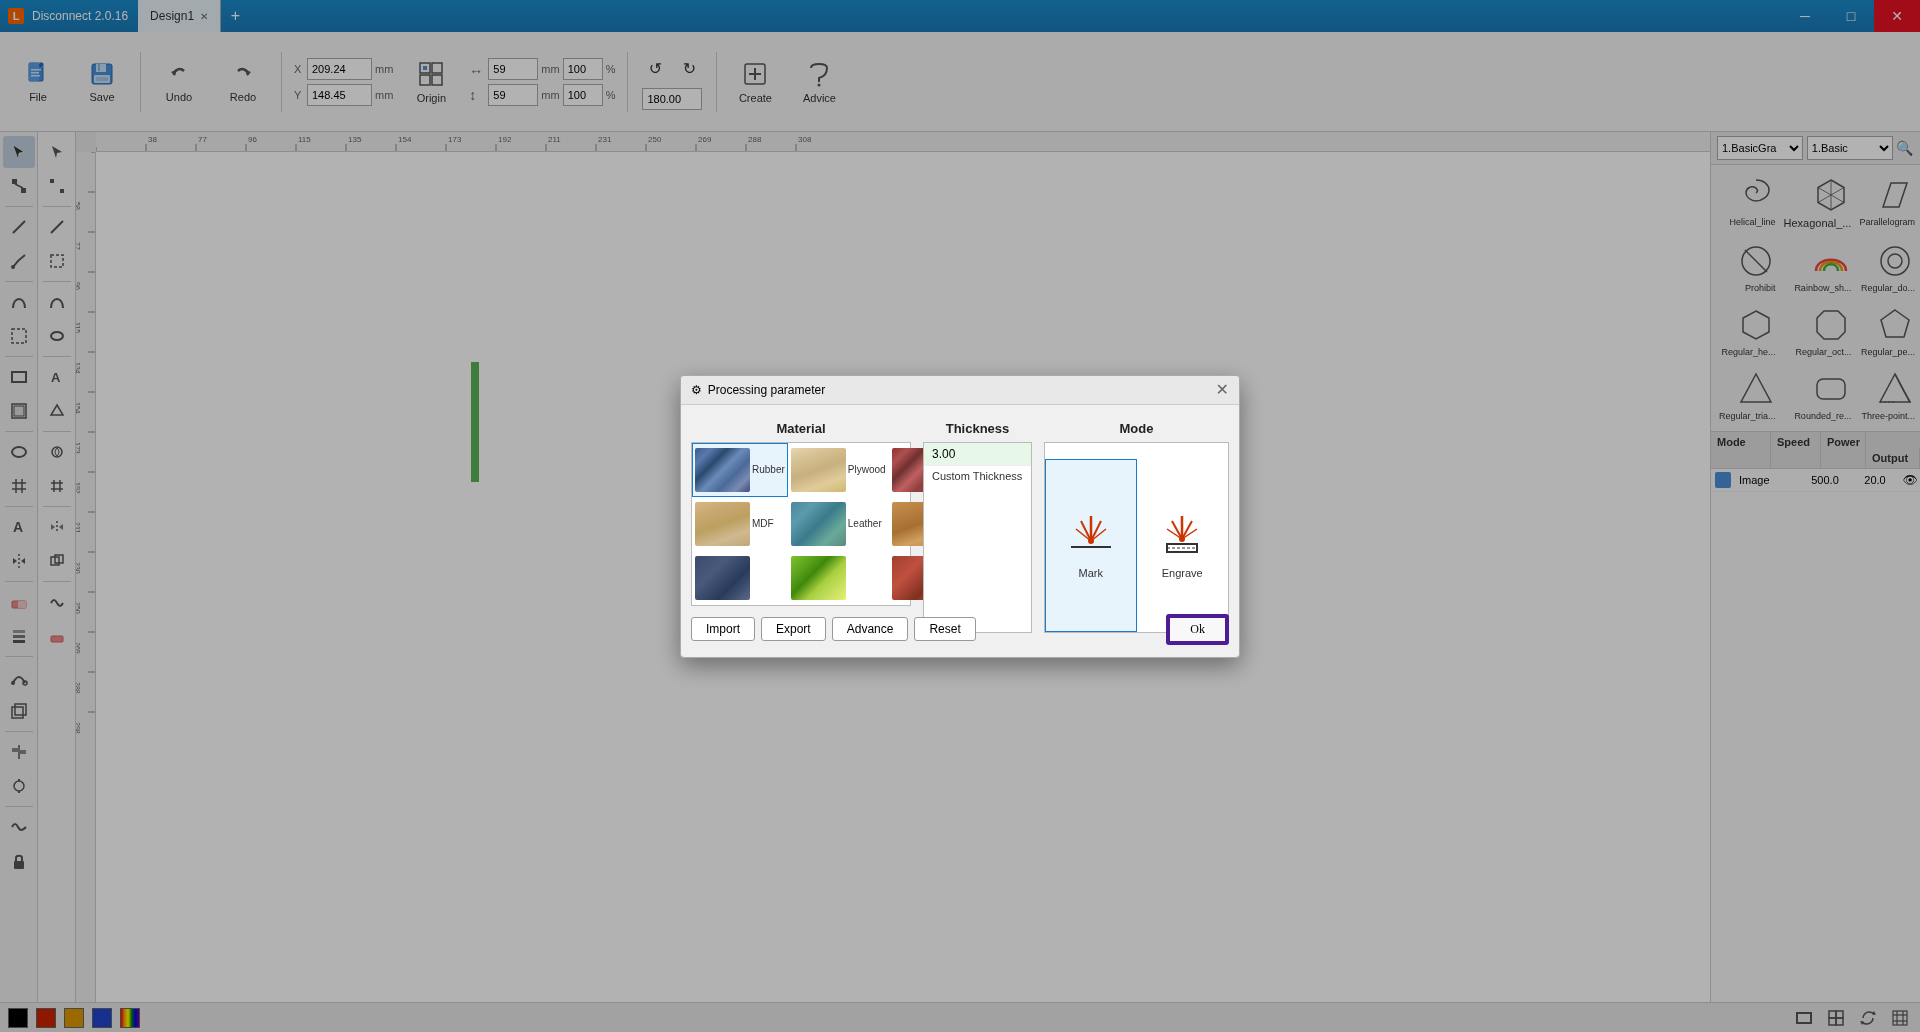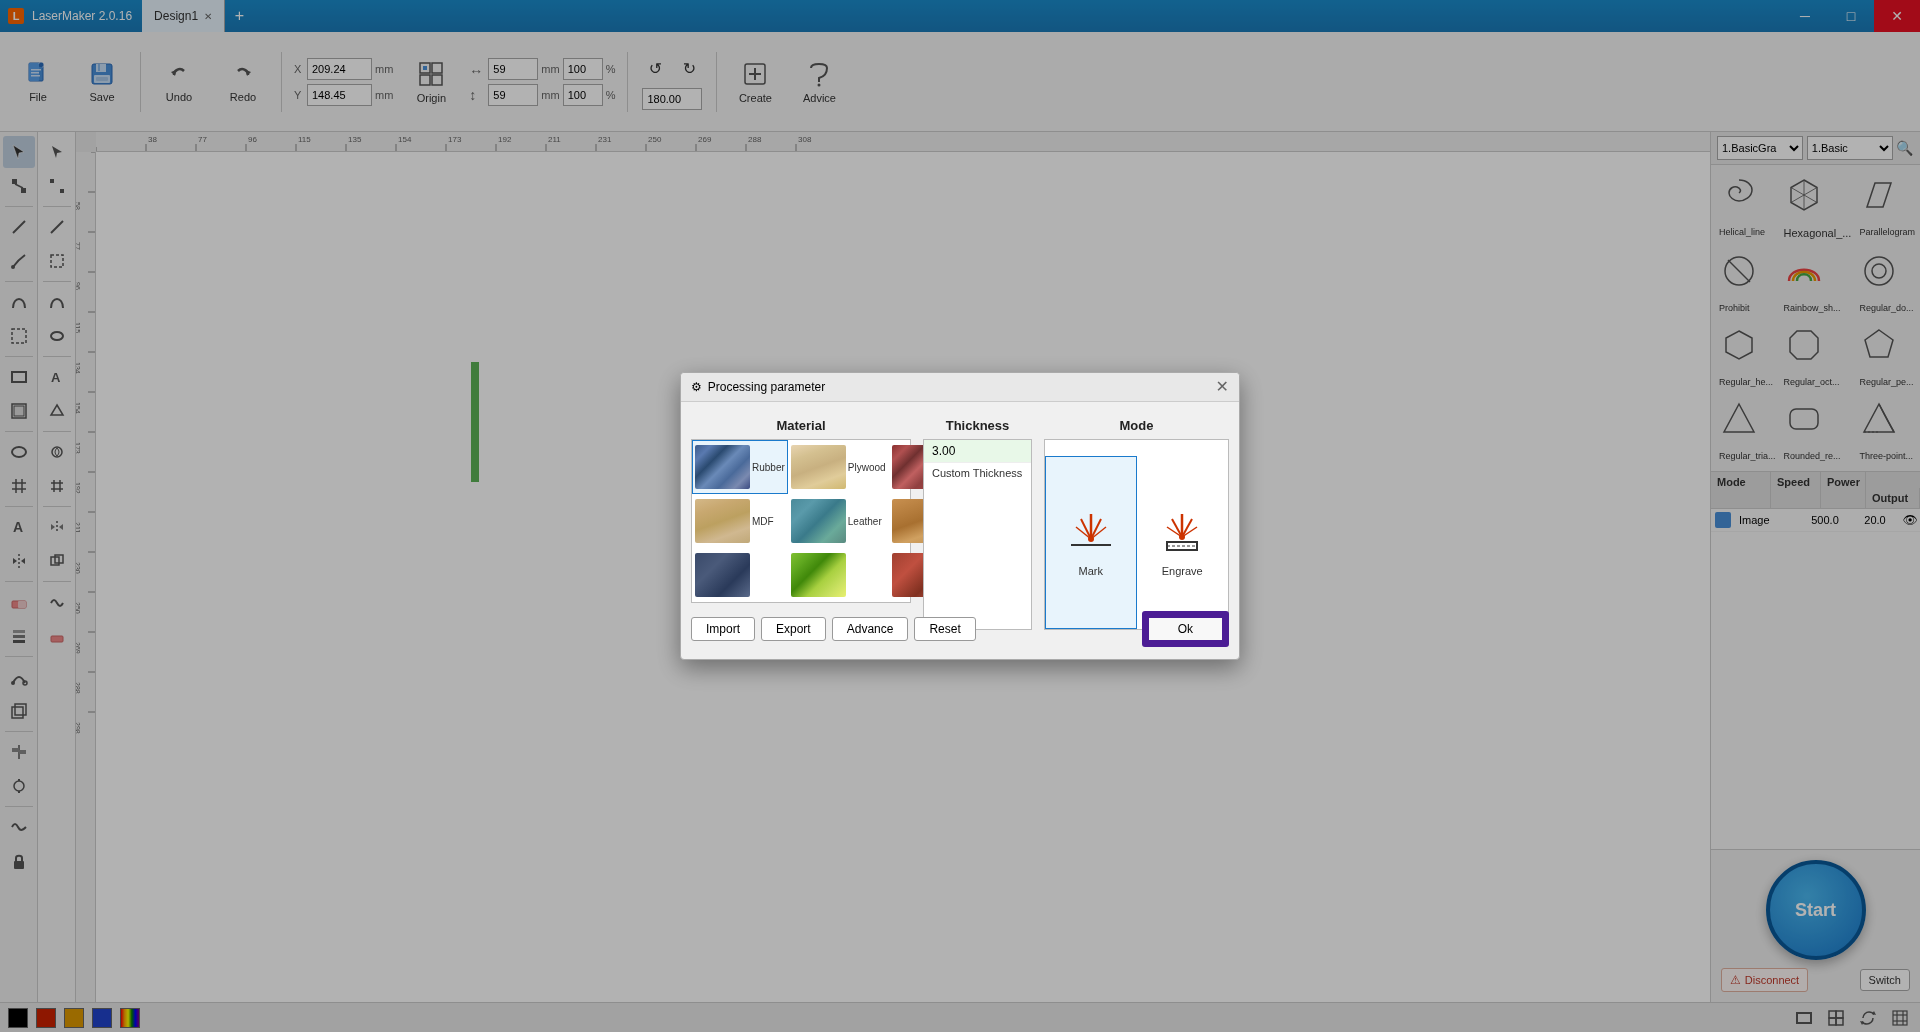--- a/index.html
+++ b/index.html
@@ -181,23 +181,23 @@
     .shape-dropdown {
       flex: 1; height: 24px; font-size: 11px;
       border: 1px solid #aaa; background: white;
     }
     .shapes-grid {
       display: grid; grid-template-columns: repeat(3, 1fr);
       padding: 6px; gap: 4px;
       overflow-y: auto;
     }
     .shape-item {
-      display: flex; flex-direction: column; align-items: flex-start;
+      display: flex; flex-direction: column; align-items: flex-end;
       padding: 4px 2px; cursor: pointer; border-radius: 3px;
-      font-size: 9px; color: #333; gap: 12px;
+      font-size: 9px; color: #333; gap: 2px;
     }
     .shape-icon { width: 40px; height: 40px; display: flex; align-items: center; justify-content: center; }
 
     
     #layers-panel {
       border-top: 1px solid #ccc;
       flex: 1;
       background: #f8f8f8;
     }
     .layers-header {
@@ -344,23 +344,23 @@
     .modal-actions {
       display: flex; align-items: center; gap: 6px;
       padding: 8px 0 2px;
     }
     .modal-btn {
       padding: 4px 14px; font-size: 12px;
       border: 1px solid #999; background: white; border-radius: 3px;
       cursor: pointer;
     }
     .modal-btn-ok {
-      padding: 4px 29px; font-size: 12px;
-      border: 7px solid #4c1d95; background: #f8f8f8; border-radius: 3px;
-      cursor: pointer; margin-left: auto;
+      padding: 4px 20px; font-size: 12px;
+      border: 4px solid #4c1d95; background: #f8f8f8; border-radius: 3px;
+      cursor: pointer; margin-left: auto; font-family: Liberation Serif, serif;
     }
 
     
     svg { display: block; }
 
     
     .canvas-object {
       position: absolute;
       background: #4a9a4a;
       opacity: 0.8;
@@ -369,21 +369,21 @@
 </head>
 <body>
 
 <div id="title-bar">
   <div class="app-icon">
     <svg width="20" height="20" viewBox="0 0 20 20">
       <rect x="2" y="2" width="16" height="16" rx="2" fill="#ff6600"></rect>
       <text x="10" y="14" text-anchor="middle" font-size="11" fill="white" font-weight="bold">L</text>
     </svg>
   </div>
-  <span style="font-size:12px;margin-right:10px;">LaserMaker 2.0.16</span>
+  <span style="font-size:12px;margin-right:10px;">Disconnect 2.0.16</span>
   <div class="tab">
     <span>Design1</span>
     <span class="close-btn">✕</span>
   </div>
   <div class="tab-add">+</div>
   <div class="win-controls">
     <span>─</span>
     <span>□</span>
     <span style="background:#e81123 !important;">✕</span>
   </div>
@@ -957,34 +957,20 @@
       </div>
       <div class="layer-row">
         <div class="layer-color" style="background:#4a90d9;"></div>
         <span class="layer-name">Image</span>
         <span class="layer-val">500.0</span>
         <span class="layer-val">20.0</span>
         <span class="layer-eye">👁</span>
       </div>
     </div>
 
-    <div id="start-area">
-      <div class="start-btn">
-        <span>Start</span>
-      </div>
-      <div class="bottom-row">
-        <div class="disconnect-btn">
-          <span style="font-size:12px;">⚠</span>
-          <span>Disconnect</span>
-        </div>
-        <div class="switch-btn">
-          <span>Switch</span>
-        </div>
-      </div>
-    </div>
   </div>
 </div>
 
 <div id="bottom-bar">
   <div class="color-swatch" style="background:#000000;"></div>
   <div class="color-swatch" style="background:#cc2200;"></div>
   <div class="color-swatch" style="background:#dd9900;"></div>
   <div class="color-swatch" style="background:#2244cc;"></div>
   <div class="color-swatch" style="background:linear-gradient(to right,red,orange,yellow,green,blue,purple);"></div>
   <div style="flex:1;"></div>

